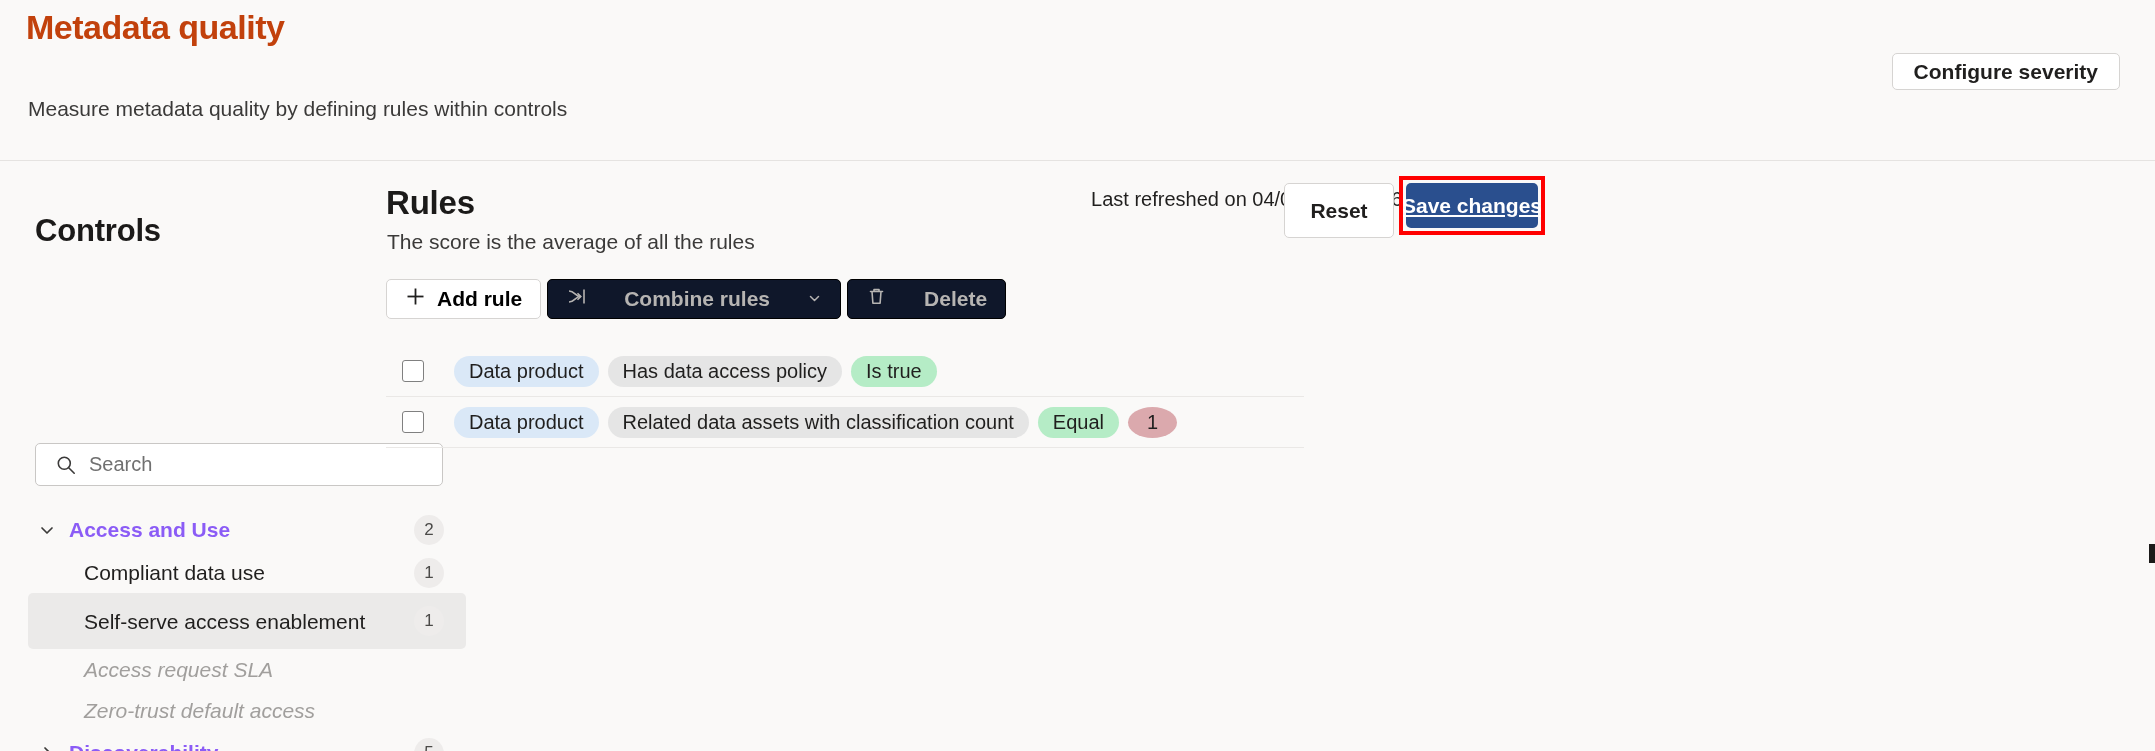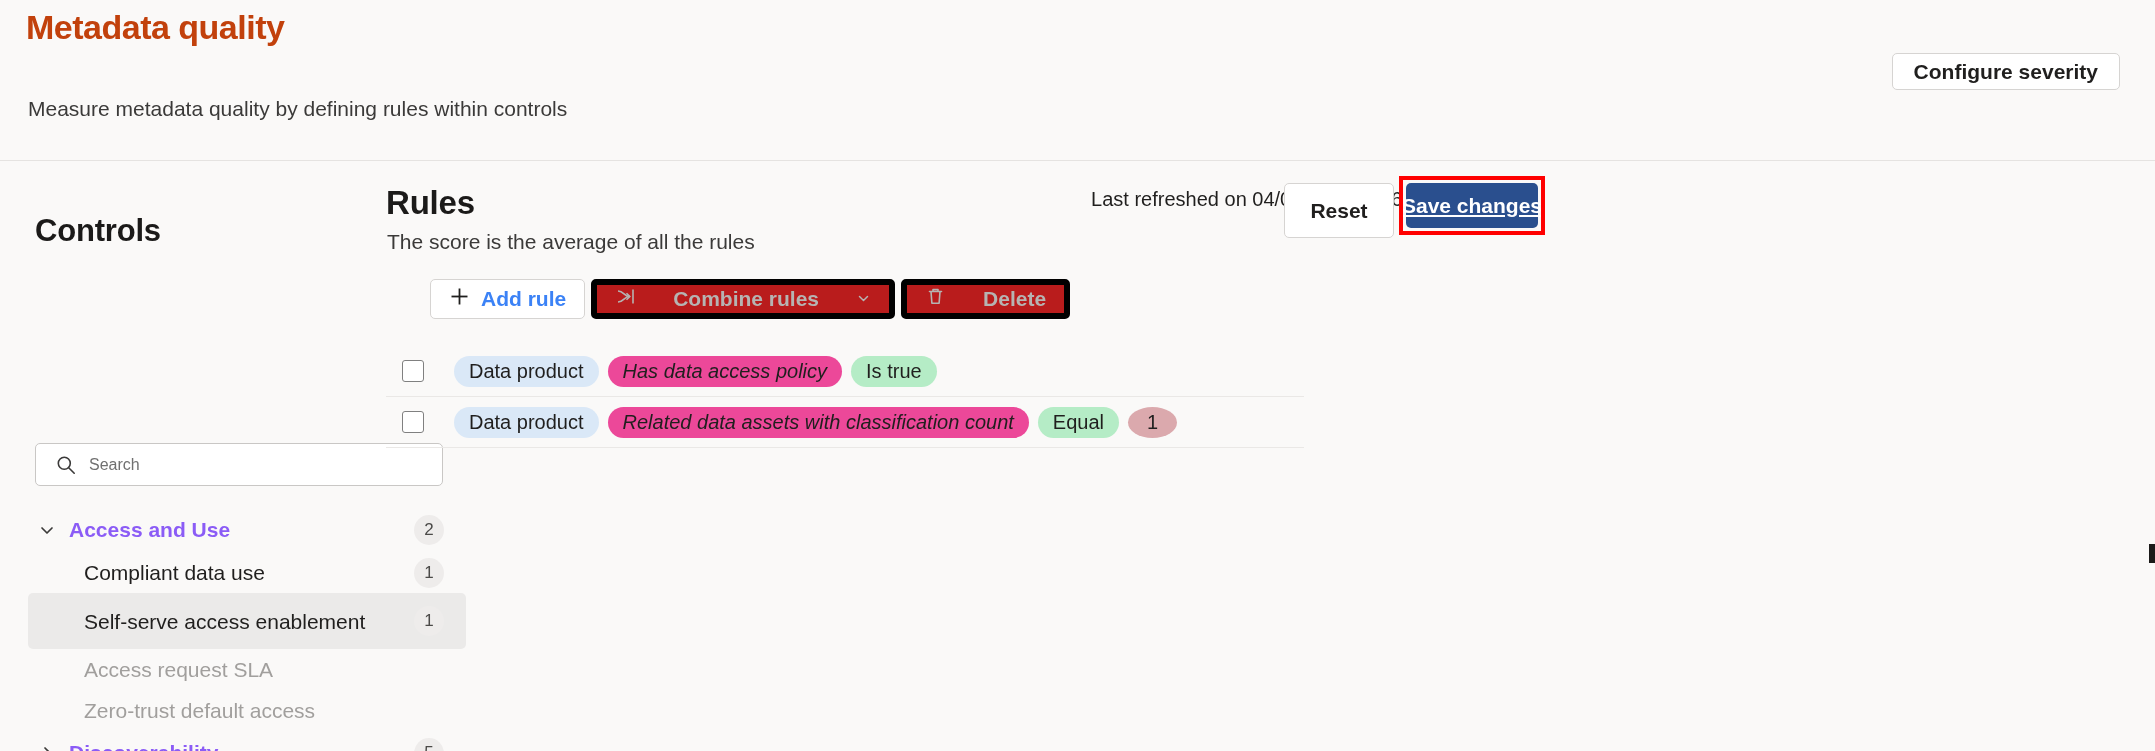--- a/index.html
+++ b/index.html
@@ -97,21 +97,21 @@
     width: 20px; height: 20px;
     margin-left: 20px;
     margin-right: 13px;
     flex: 0 0 auto;
   }
   #search-input {
     border: none;
     outline: none;
     background: transparent;
     font-family: "Liberation Sans", sans-serif;
-    font-size: 16px;
+    font-size: 20px;
     color: #201f1e;
     width: 330px;
     padding: 0;
   }
   #search-input::placeholder { color: #707070; opacity: 1; }
 
   #tree {
     position: absolute;
     left: 20px; top: 347px;
     width: 438px;
@@ -149,21 +149,21 @@
     font-weight: 400;
     color: #201f1e;
     line-height: 27px;
     max-width: 300px;
   }
   .tree-leaf.selected {
     background: #ebeae9;
     height: 56px;
     align-items: center;
   }
-  .tree-leaf.disabled .llabel { color: #a19f9d; }
+  .tree-leaf.disabled .llabel { color: #a19f9d; font-style: italic; }
   .badge {
     position: absolute;
     right: 22px;
     top: 50%;
     transform: translateY(-50%);
     width: 30px; height: 30px;
     border-radius: 50%;
     background: #eeeceb;
     color: #4b4a48;
     font-size: 17px;
@@ -259,26 +259,25 @@
     border-radius: 5px;
     box-sizing: border-box;
     font-size: 21px;
     font-weight: 700;
     cursor: pointer;
     white-space: nowrap;
   }
   .tb-btn.enabled {
     background: #ffffff;
     border: 1px solid #d6d4d2;
-    color: #3b82f6;
-    margin-left: 44px;
+    color: #000000;
   }
   .tb-btn.disabled {
-    background: #b91c1c;
-    border: 6px solid #000000;
+    background: #0f172a;
+    border: 1px solid #000000;
     color: #b6b4b2;
     cursor: default;
     gap: 37px;
   }
   .tb-btn svg { flex: 0 0 auto; }
 
   #rules-table {
     position: absolute;
     left: 386px; top: 346px;
     width: 918px;
@@ -307,21 +306,21 @@
     align-items: center;
     padding: 0 15px;
     border-radius: 16px;
     font-size: 20px;
     color: #201f1e;
     margin-right: 9px;
     white-space: nowrap;
     cursor: pointer;
   }
   .pill.entity { background: #dae8f7; }
-  .pill.attribute { background: #ec4899; font-style: italic; }
+  .pill.attribute { background: #e5e5e5; }
   .pill.operator { background: #b5ecc6; }
   .pill.value {
     background: #dba9ad;
     min-width: 31px;
     justify-content: center;
     border-radius: 50%;
     padding: 0 9px;
   }
 
   

